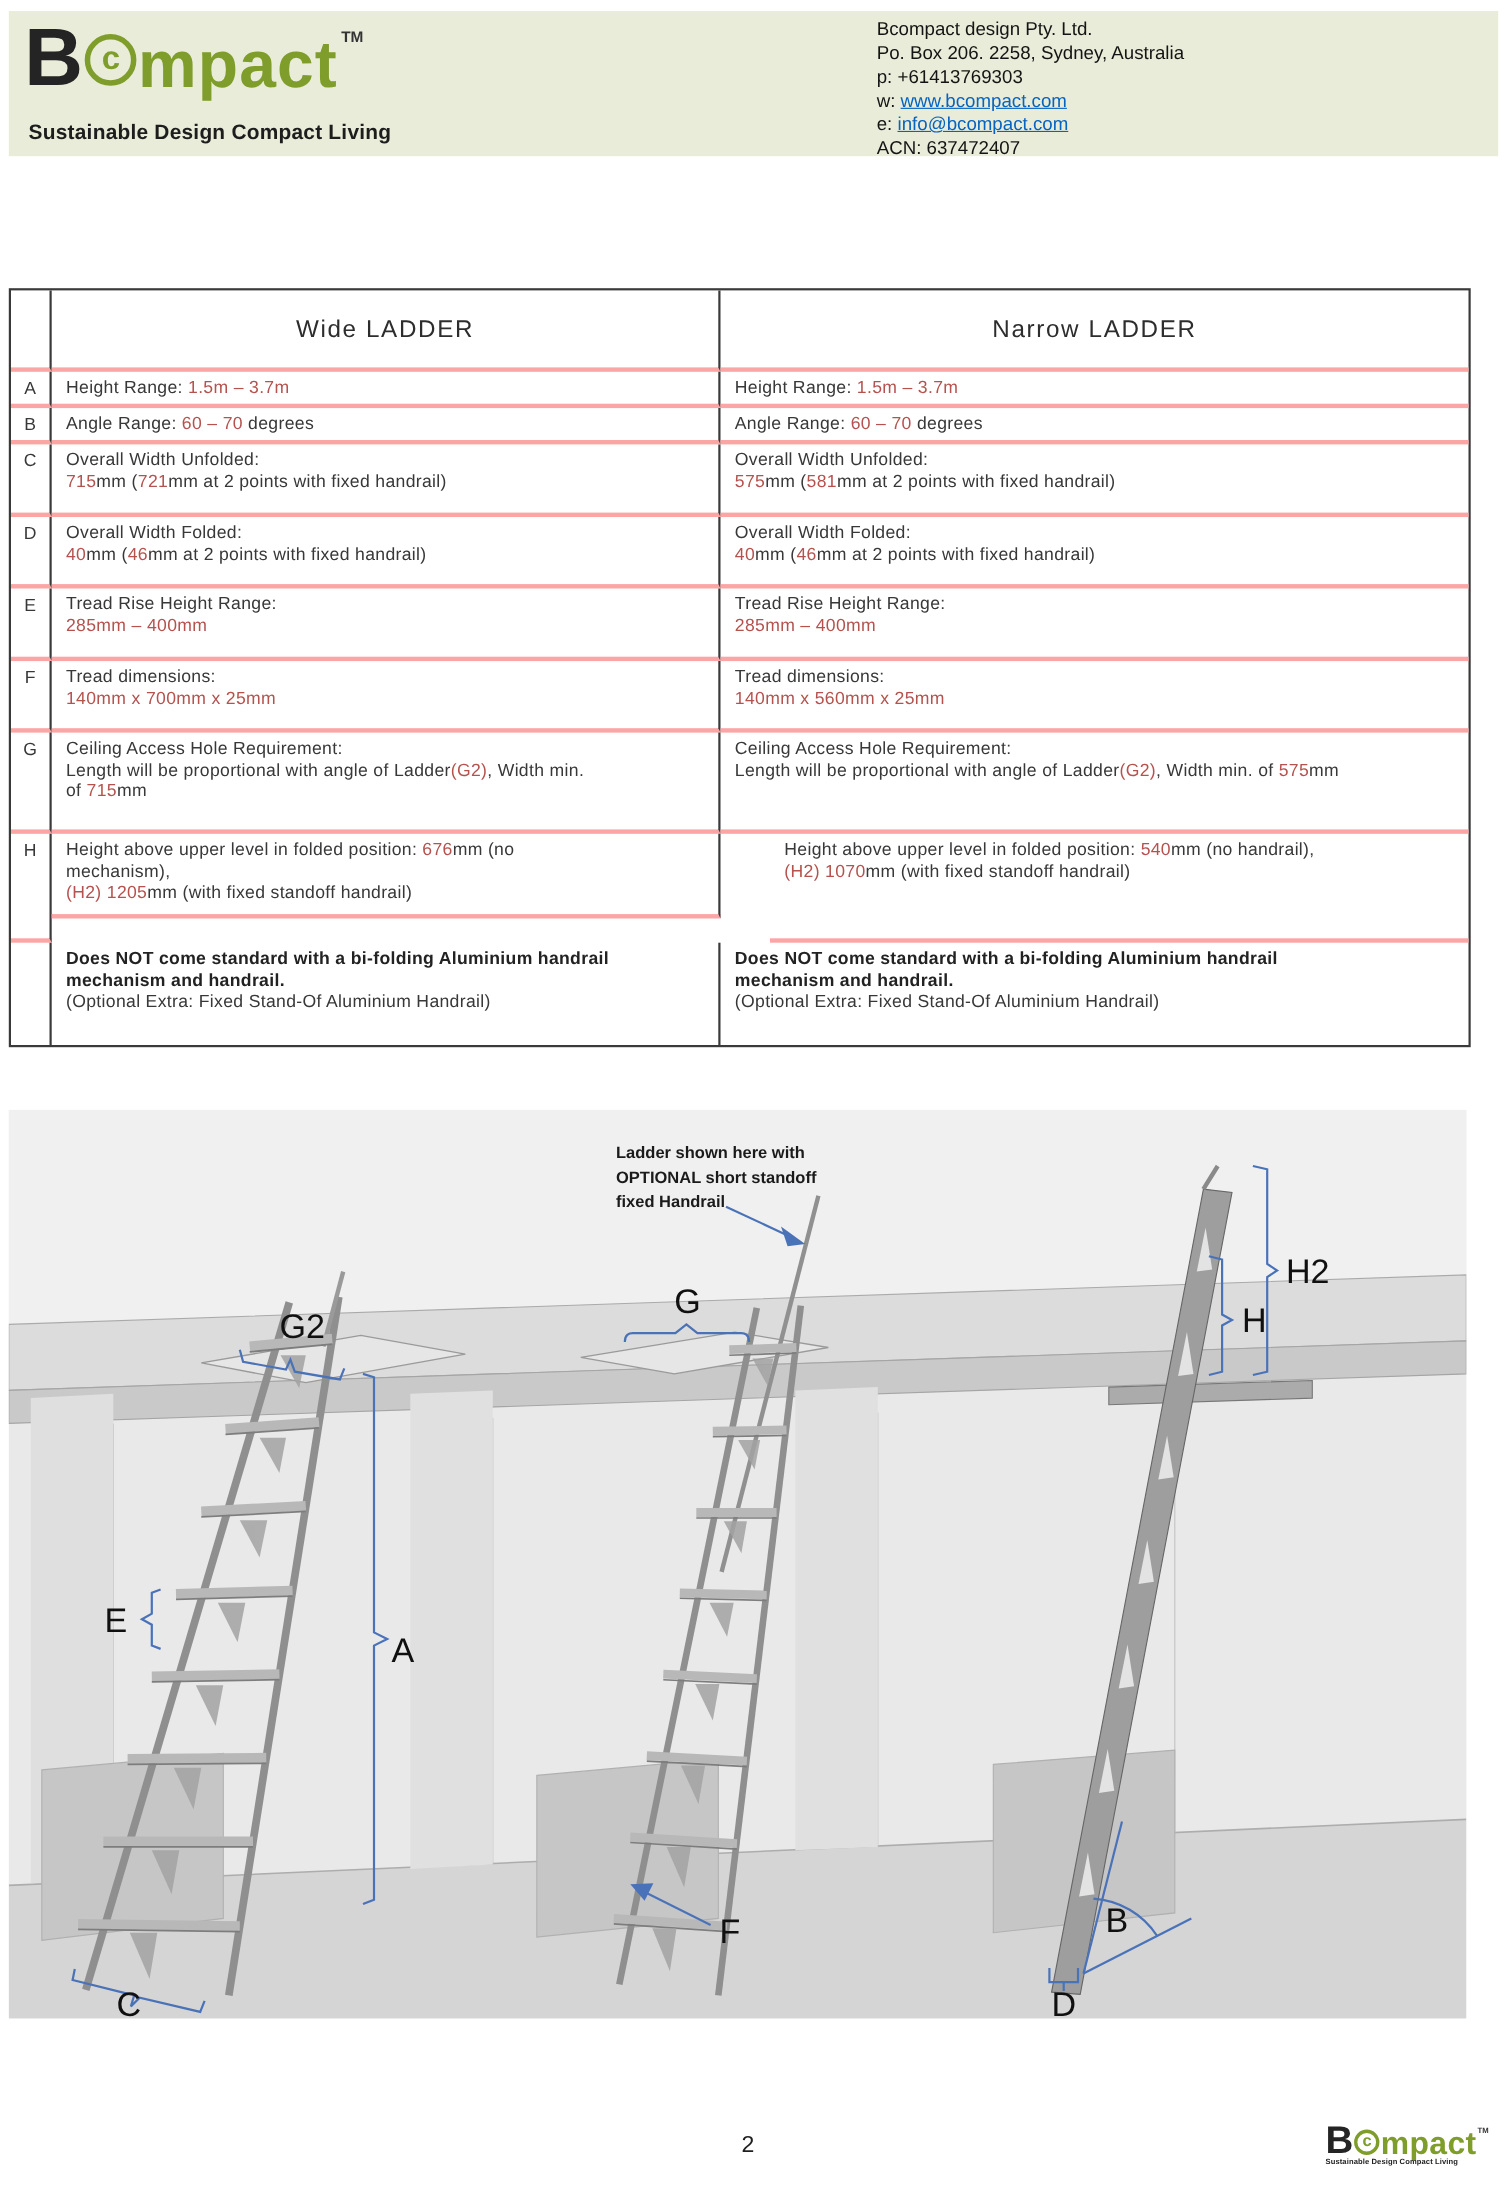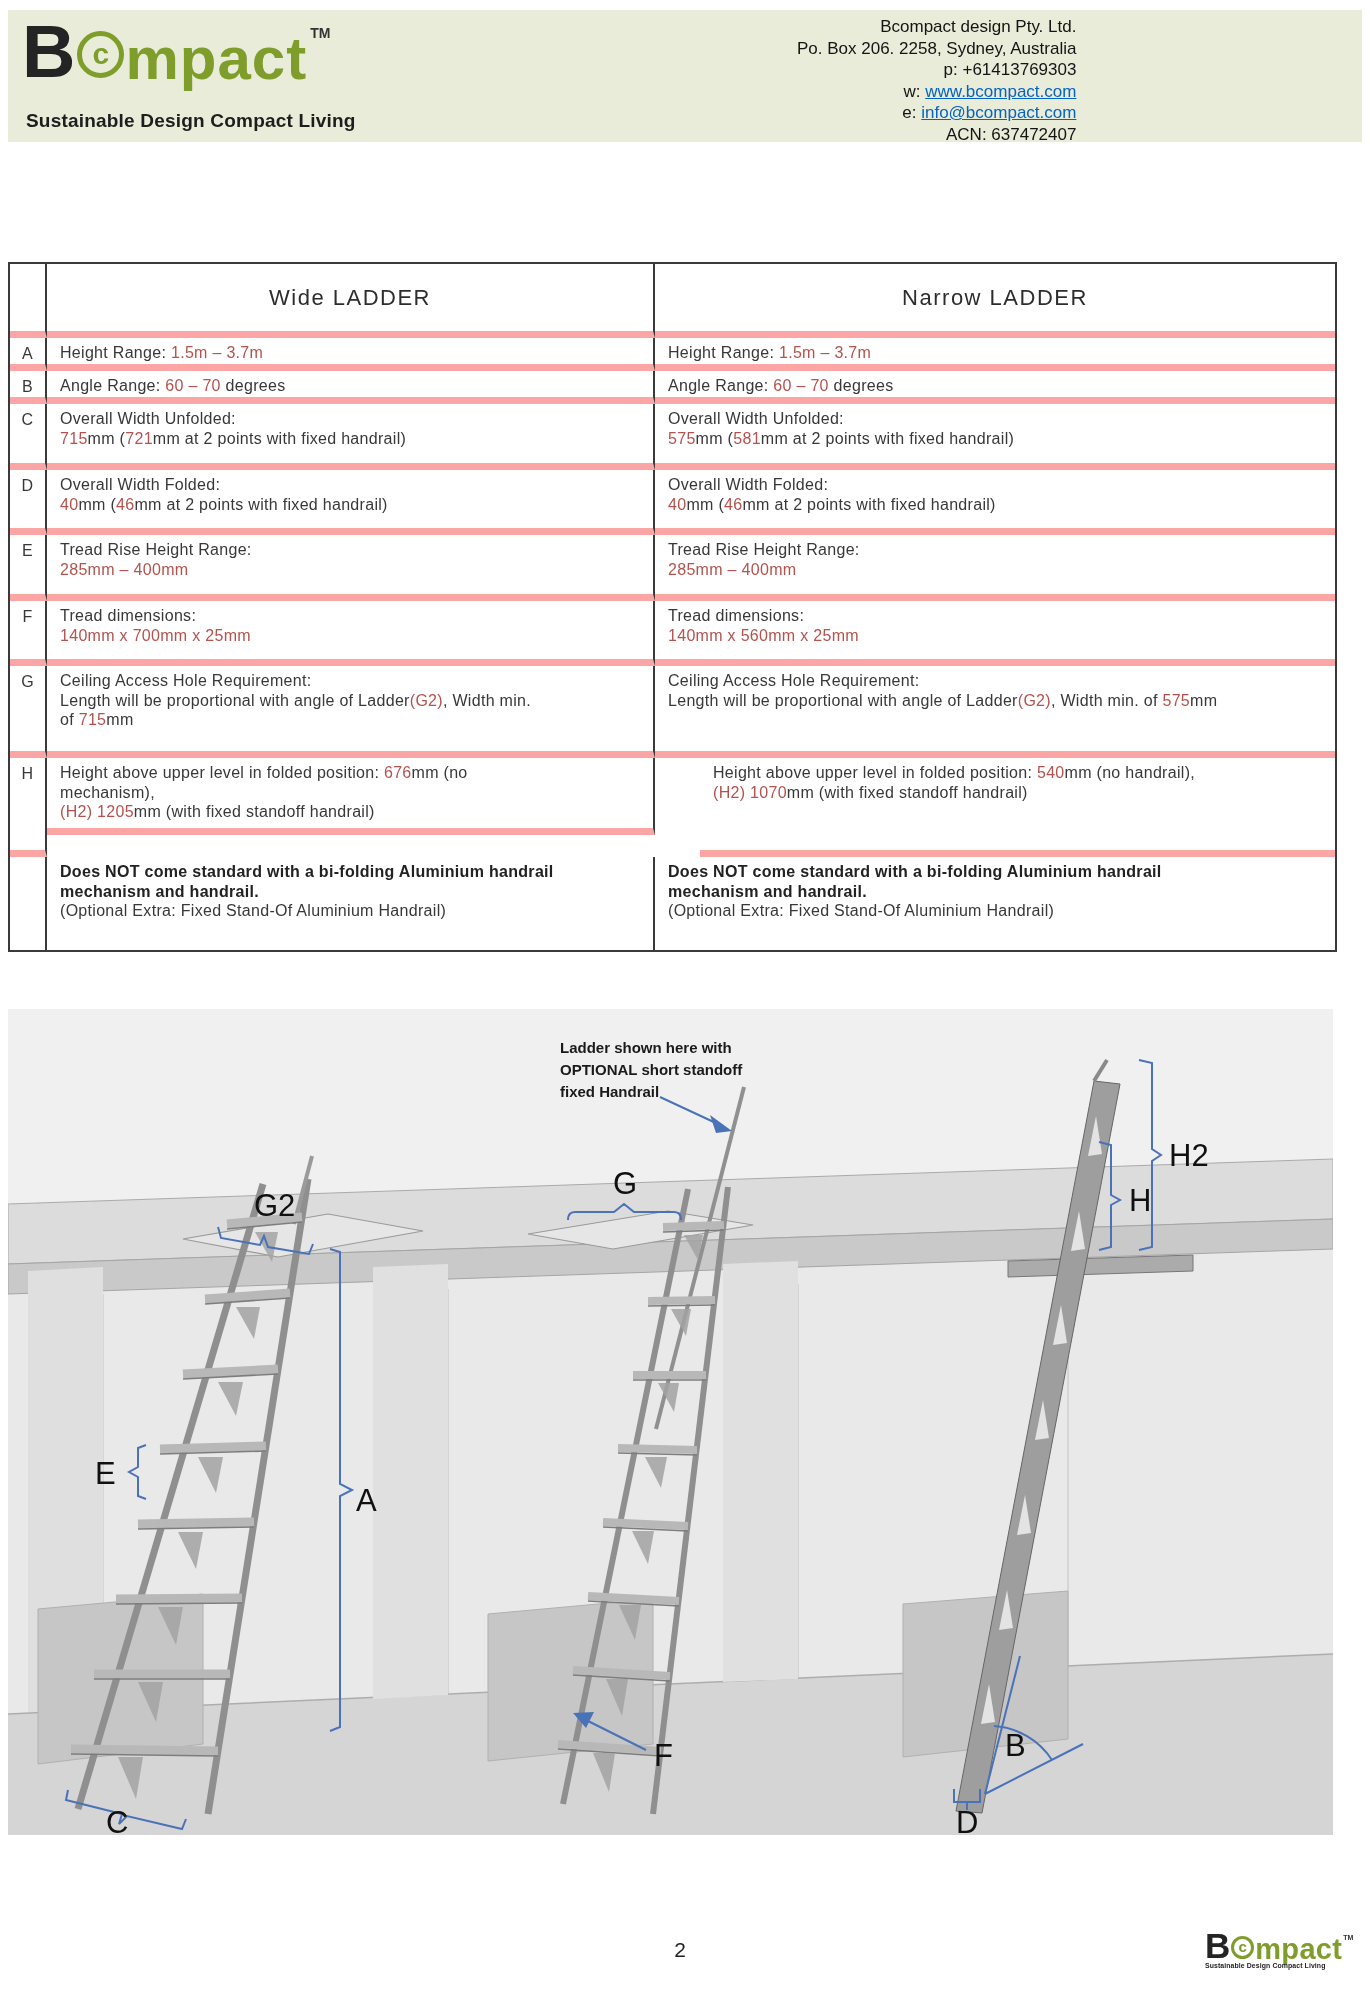--- a/index.html
+++ b/index.html
@@ -10,26 +10,26 @@
   
   .green-band{position:absolute;left:8px;top:10px;width:1354px;height:132px;background:#e8ecd8;}
   .logo{position:absolute;left:22px;top:22px;display:flex;align-items:flex-end;}
   .logo-b{font-size:74px;font-weight:700;color:#242424;line-height:0.82;}
   .logo-at{display:inline-block;box-sizing:border-box;width:47px;height:47px;border:5px solid var(--green);
     border-radius:50%;color:var(--green);font-size:30px;font-weight:700;text-align:center;line-height:35px;
     margin:0 1px 5px 2px;}
   .logo-rest{font-size:60px;font-weight:700;color:var(--green);letter-spacing:1px;line-height:0.8;}
   .logo-tm{font-size:14px;font-weight:700;color:#333;margin:0 0 42px 3px;}
   .tagline{position:absolute;left:26px;top:110px;font-size:19px;font-weight:700;color:#1d1d1d;letter-spacing:0.2px;}
-  .contact{position:absolute;left:797px;top:16px;font-size:17px;line-height:21.5px;color:#141414;text-align:right;}
+  .contact{position:absolute;left:797px;top:16px;font-size:17px;line-height:21.5px;color:#141414;}
   .contact a{color:var(--blue);text-decoration:underline;cursor:pointer;}
   
   .tgrid{position:absolute;left:8px;top:262px;width:1329px;box-sizing:border-box;
     display:grid;grid-template-columns:37px 608px 1fr;border:2px solid #3a3a3a;background:#fff;}
-  .tc{box-sizing:border-box;border-right:2px solid #3a3a3a;border-bottom:7px solid #fca5a5;
+  .tc{box-sizing:border-box;border-right:2px solid #3a3a3a;border-bottom:4px solid #fca5a5;
     padding:5px 10px 0 13px;font-size:16px;line-height:19.5px;color:#383838;letter-spacing:0.3px;overflow:hidden;}
   .tc.last-col{border-right:none;}
   .tc.last-row{border-bottom:none;}
   .letter{text-align:center;padding-left:0;padding-right:0;padding-top:6px;}
   .thead{display:flex;align-items:center;justify-content:center;font-size:22px;letter-spacing:1.5px;color:#2d2d2d;padding:0;}
   .red{color:var(--accent);}
   .b{font-weight:700;color:#222;}
   .line{min-height:19.5px;}
   
   .diagram{position:absolute;left:8px;top:1009px;width:1325px;height:826px;background:#ececec;}

